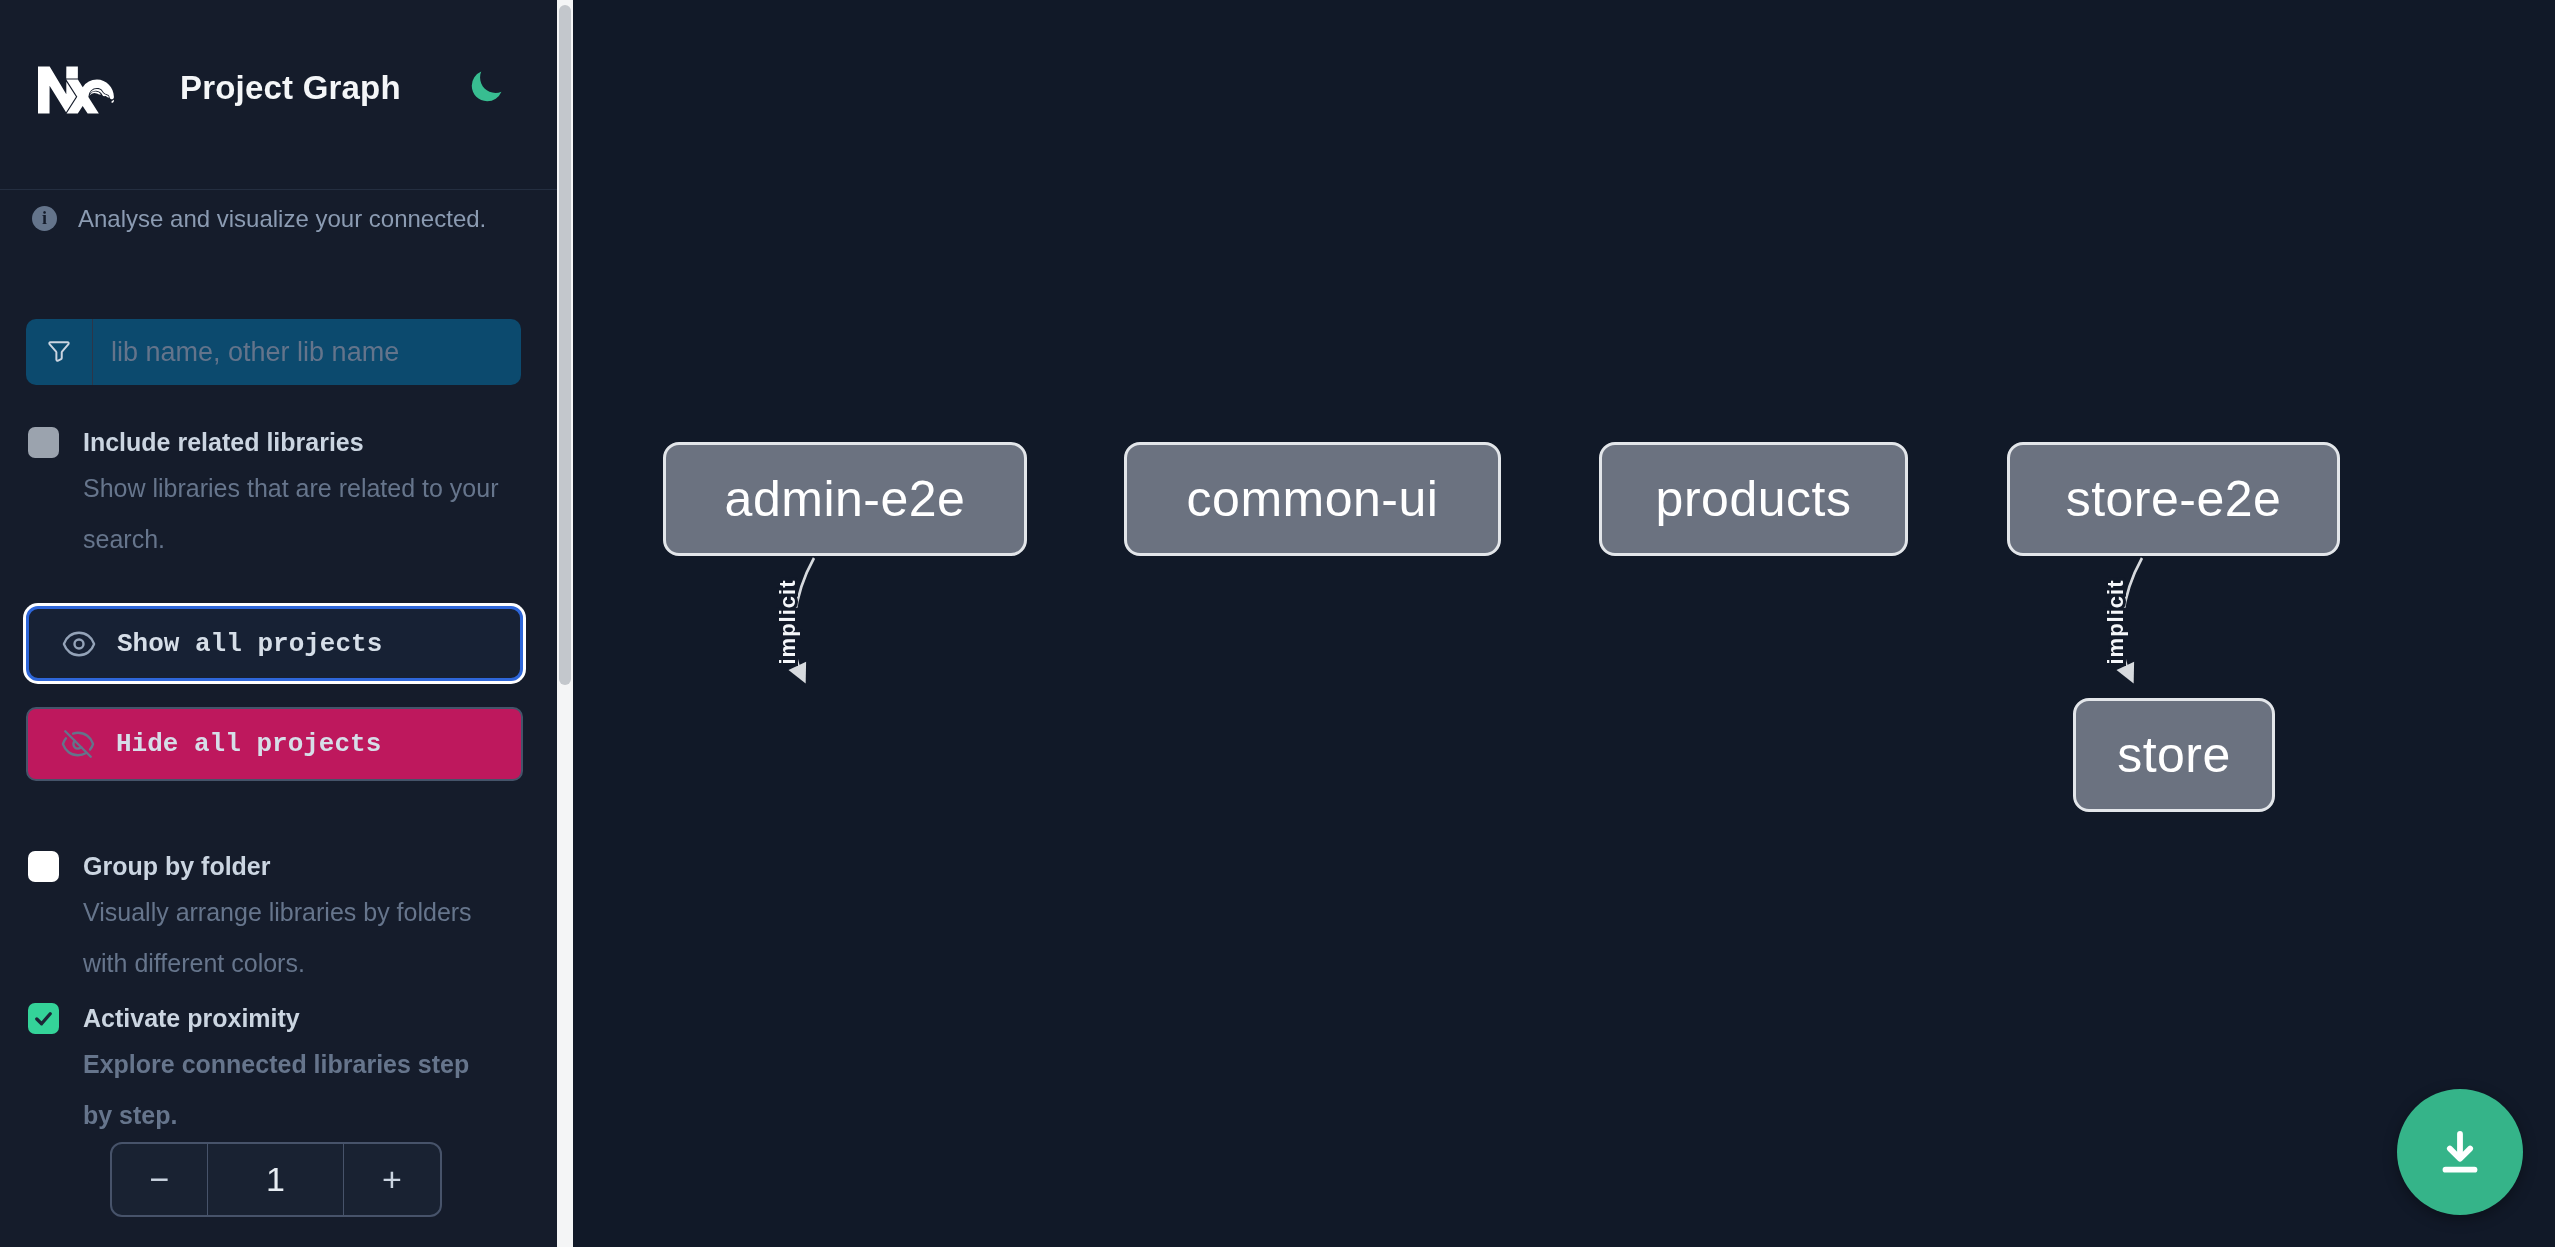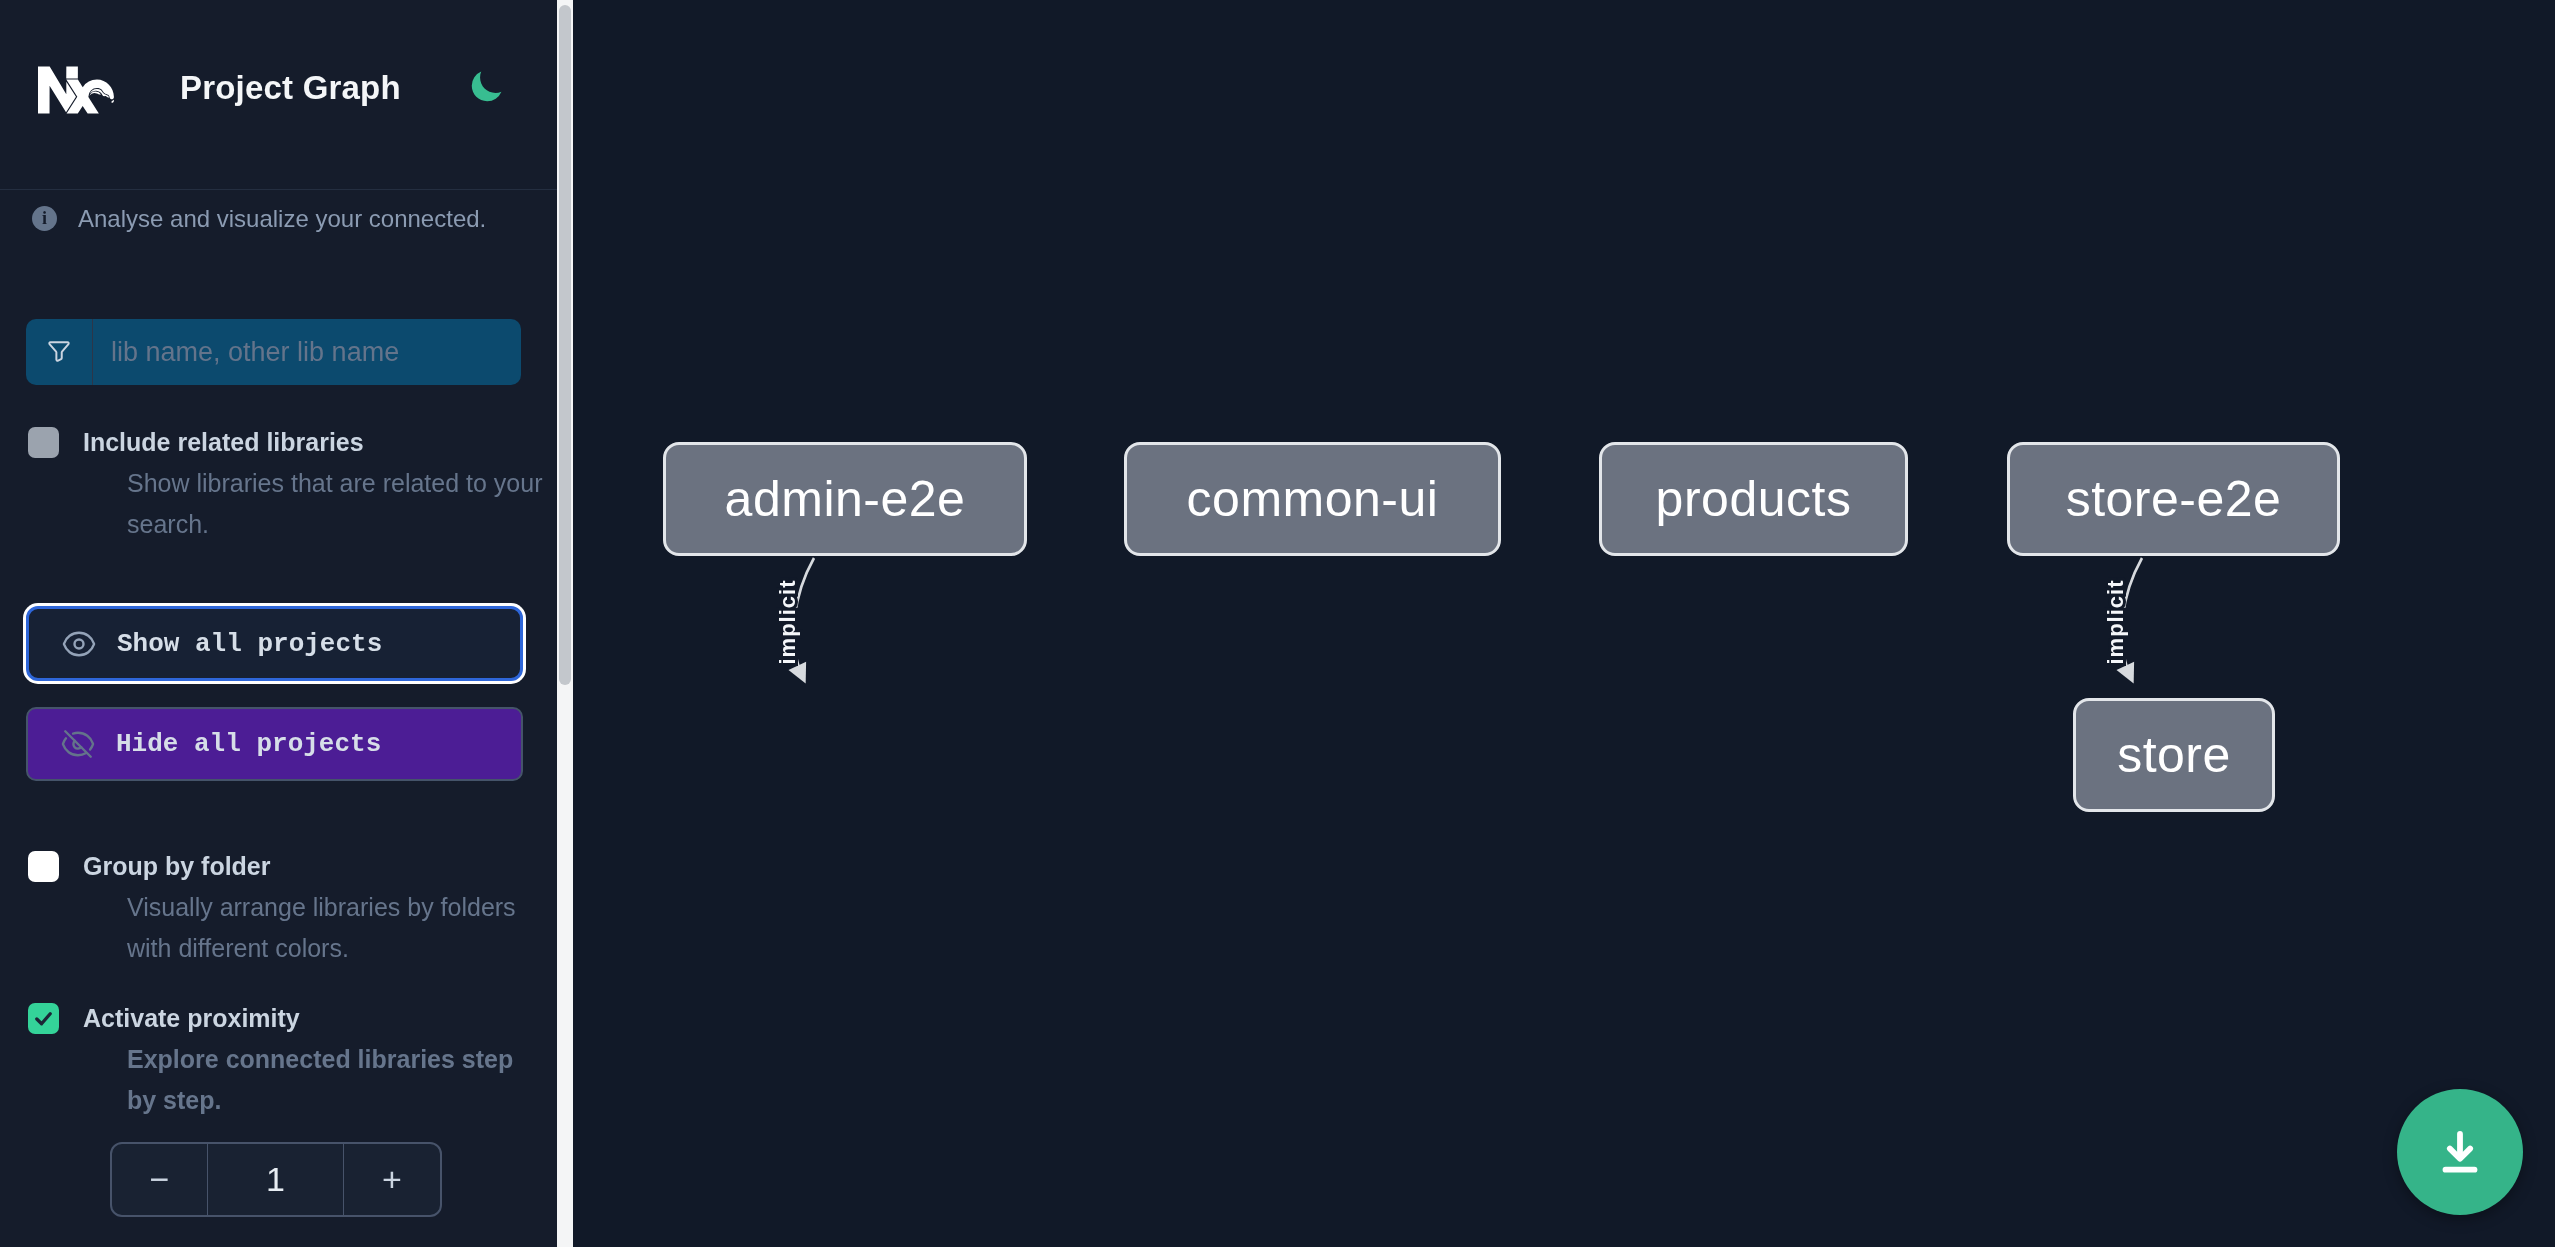--- a/index.html
+++ b/index.html
@@ -21,25 +21,25 @@
   .search-icon-cell { width:67px; height:66px; display:flex; align-items:center; justify-content:center; border-right:1px solid #2c3totally649; border-right:1px solid #2c3649; }
   .search-input { flex:1; height:100%; background:transparent; border:none; outline:none; color:#e2e8f0; font-size:27px; padding:0 18px; font-family:"Liberation Sans", sans-serif; }
   .search-input::placeholder { color:#64748b; }
 
   .setting { position:absolute; left:0; width:557px; }
   .checkbox { position:absolute; left:28px; top:0; width:31px; height:31px; border-radius:7px; }
   .checkbox.unchecked-disabled { background:#9ba3ae; }
   .checkbox.unchecked { background:#ffffff; }
   .checkbox.checked { background:#34d399; display:flex; align-items:center; justify-content:center; }
   .setting-label { position:absolute; left:83px; top:15px; transform:translateY(-50%); font-size:25px; font-weight:700; color:#cbd5e1; }
-  .setting-desc { position:absolute; left:83px; top:36px; font-size:25px; line-height:41px; color:#66758c;margin-left:44px; }
+  .setting-desc { position:absolute; left:83px; top:36px; font-size:25px; line-height:51px; color:#66758c; }
 
   .sb-button { position:absolute; left:26px; width:497px; display:flex; align-items:center; gap:20px; padding-left:32px; cursor:pointer; background:#172134; font-family:Liberation Mono, monospace; }
   .btn-show { top:606px; height:75px; border:3px solid #2e66d9; border-radius:12px; box-shadow:0 0 0 3px #ffffff; }
-  .btn-hide { top:707px; height:74px; border:2px solid #45546a; border-radius:10px; background:#4c1d95; }
+  .btn-hide { top:707px; height:74px; border:2px solid #45546a; border-radius:10px; background:#be185d; }
   .sb-button span.btn-label { font-size:26px; font-weight:600; color:#d6dee8; }
 
   .stepper { position:absolute; left:110px; top:1142px; width:332px; height:75px; border:2px solid #47536a; border-radius:12px; display:flex; background:#192232; overflow:hidden; }
   .stepper > * { display:flex; align-items:center; justify-content:center; }
   .step-btn { width:96px; background:transparent; border:none; color:#cbd5e1; font-size:34px; cursor:pointer; font-family:"Liberation Sans", sans-serif; }
   .step-dec { border-right:1px solid #47536a; }
   .step-inc { border-left:1px solid #47536a; width:97px; }
   .step-value { flex:1; color:#e7edf3; font-size:34px; }
 
   

